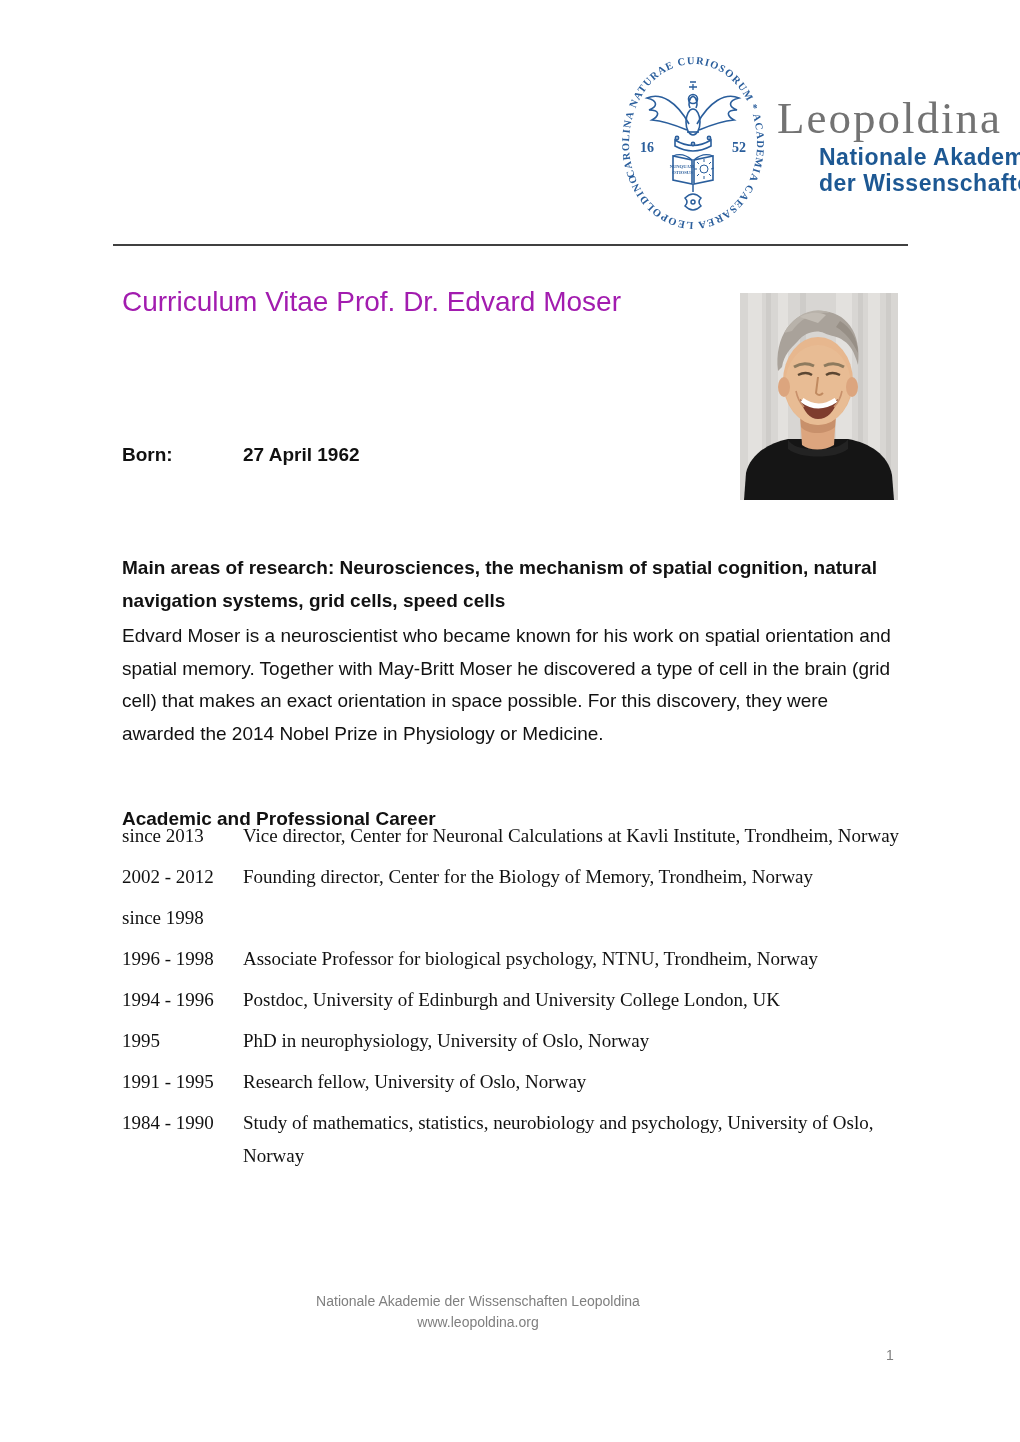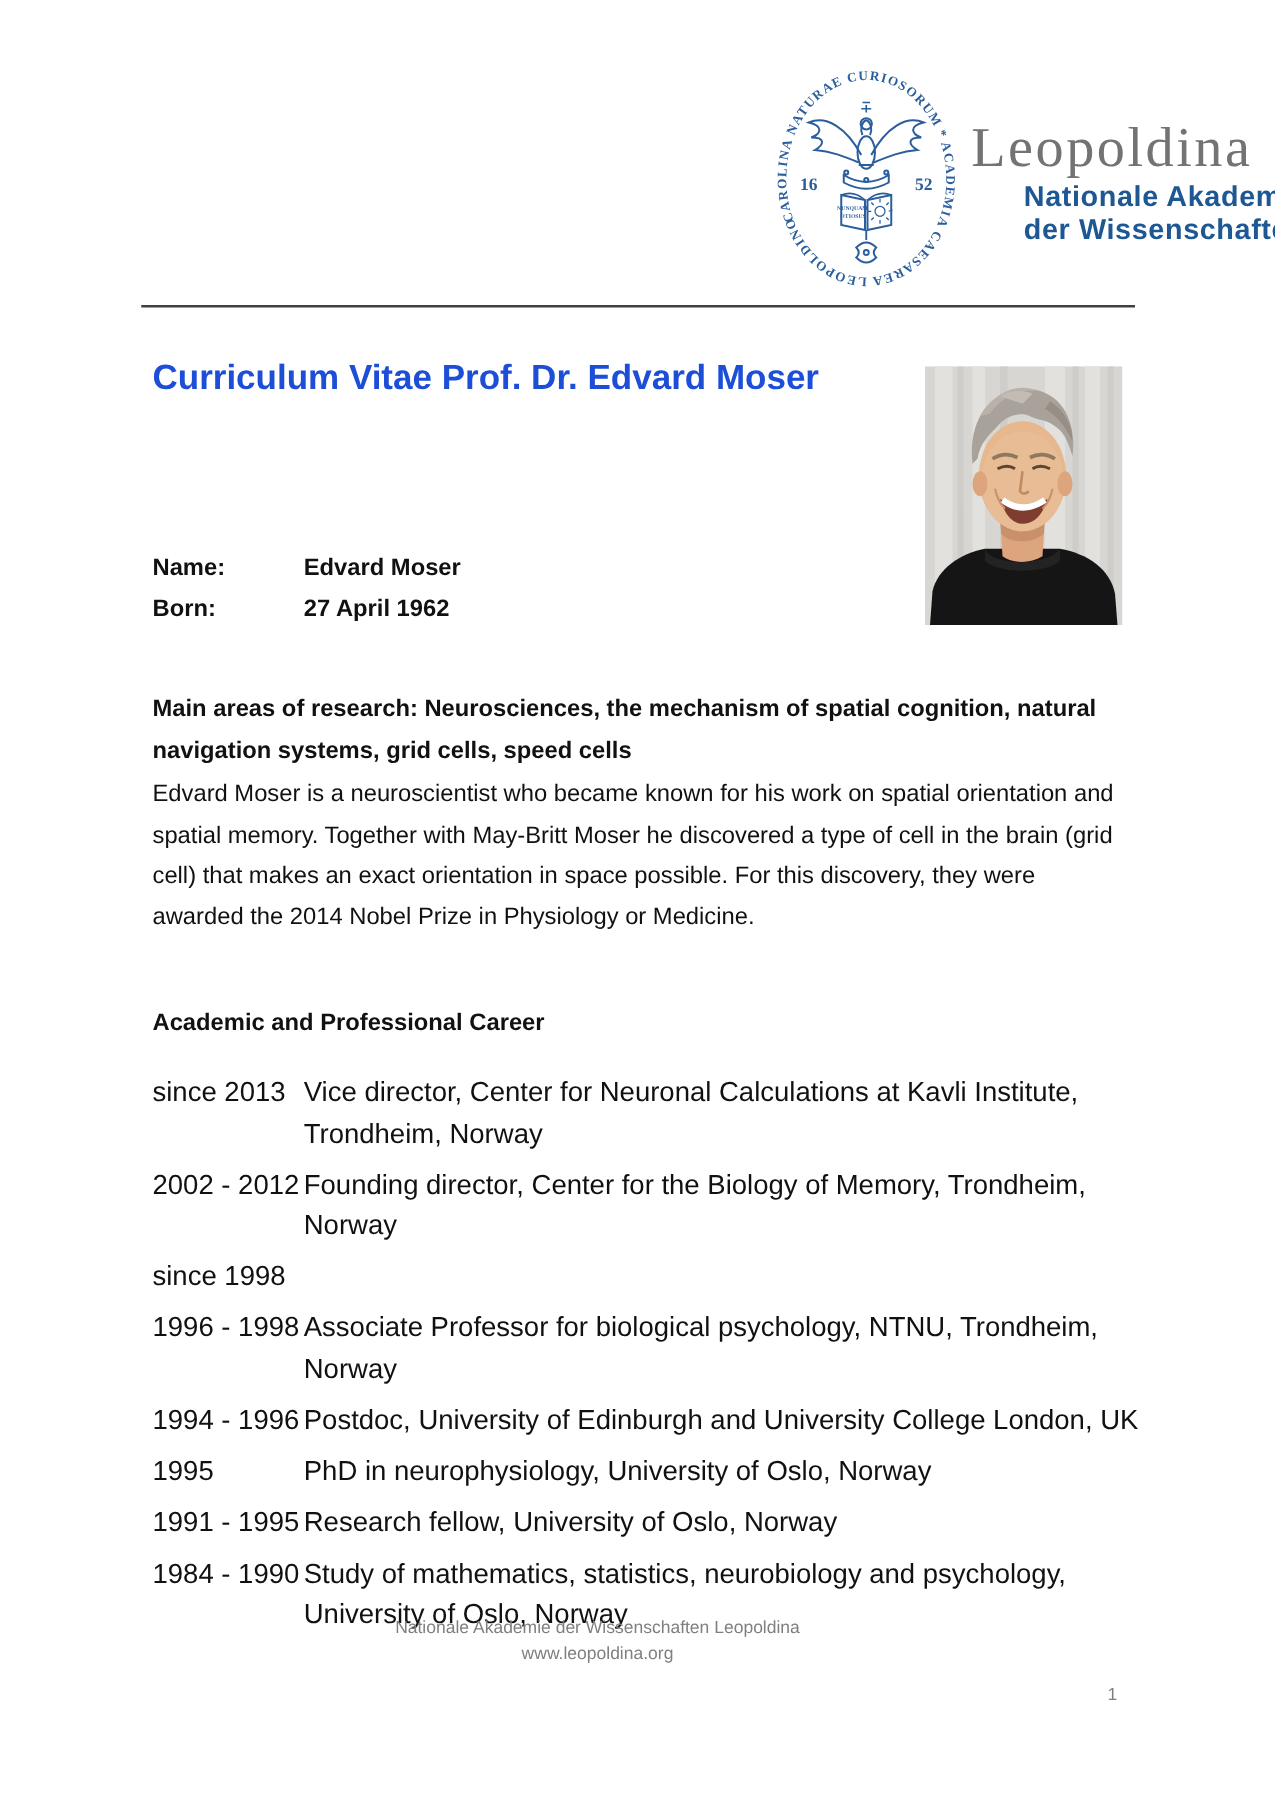--- a/index.html
+++ b/index.html
@@ -27,42 +27,42 @@
     font-size:23px; font-weight:bold; letter-spacing:0.5px;
     color:#1d5893; line-height:26px; white-space:nowrap;margin-left:40px;
   }
 
   
   .top-rule { position:absolute; top:244px; left:113px; width:795px; height:2px; background:#404040; }
 
   
   .doc-title {
     position:absolute; top:286px; left:122px;
-    font-size:28px; font-weight:bold; color:#1d4ed8; white-space:nowrap;
+    font-size:28px; font-weight:normal; color:#a21caf; white-space:nowrap;
   }
 
   
   .photo { position:absolute; top:293px; left:740px; width:158px; height:207px; }
 
   
   .person { position:absolute; top:444px; left:122px; width:500px; font-size:19px; font-weight:bold; }
   .person-row { display:flex; line-height:22px; margin-bottom:11px; }
   .person-label { width:121px; }
 
   
   .research { position:absolute; top:552px; left:122px; width:782px; font-size:19px; }
   .research-heading { font-weight:bold; line-height:32.5px; margin-bottom:3px; }
   .research-summary { line-height:32.5px; }
 
   
   .career-heading {
     position:absolute; top:808px; left:122px;
     font-size:19px; font-weight:bold;
   }
-  .career-list { position:absolute; top:858px; left:122px; width:790px; font-size:22px; }
+  .career-list { position:absolute; top:820px; left:122px; width:790px; font-size:19px;font-family:Liberation Serif, serif; }
   .career-row { display:flex; margin-bottom:8.5px; line-height:32.5px; }
   .career-period { width:121px; flex:0 0 121px; }
   .career-desc { flex:1; }
 
   
   .footer {
     position:absolute; top:1291px; left:122px; width:712px;
     text-align:center; font-size:14px; color:#7f7f7f; line-height:21px;
   }
   .page-number {
@@ -183,24 +183,20 @@
     <path d="M62,107 Q78,118 96,107 Q80,115 62,107 Z" fill="#ffffff"></path>
     <path d="M62,107 Q78,119 96,107" stroke="#ffffff" stroke-width="5" fill="none"></path>
 
     <path d="M56,98 Q58,108 64,114 M102,98 Q100,108 94,114" stroke="#c8906b" stroke-width="1.6" fill="none"></path>
 
     <path d="M68,132 Q78,138 90,132" stroke="#c8906b" stroke-width="1.5" fill="none"></path>
   </svg>
 
   <div class="person">
     <div class="person-row">
-      <div class="person-label">Name:</div>
-      <div>Edvard Moser</div>
-    </div>
-    <div class="person-row">
       <div class="person-label">Born:</div>
       <div>27 April 1962</div>
     </div>
   </div>
 
   <div class="research">
     <div class="research-heading">Main areas of research: Neurosciences, the mechanism of spatial cognition, natural navigation systems, grid cells, speed cells</div>
     <div class="research-summary">Edvard Moser is a neuroscientist who became known for his work on spatial orientation and spatial memory. Together with May-Britt Moser he discovered a type of cell in the brain (grid cell) that makes an exact orientation in space possible. For this discovery, they were awarded the 2014 Nobel Prize in Physiology or Medicine.</div>
   </div>
 

